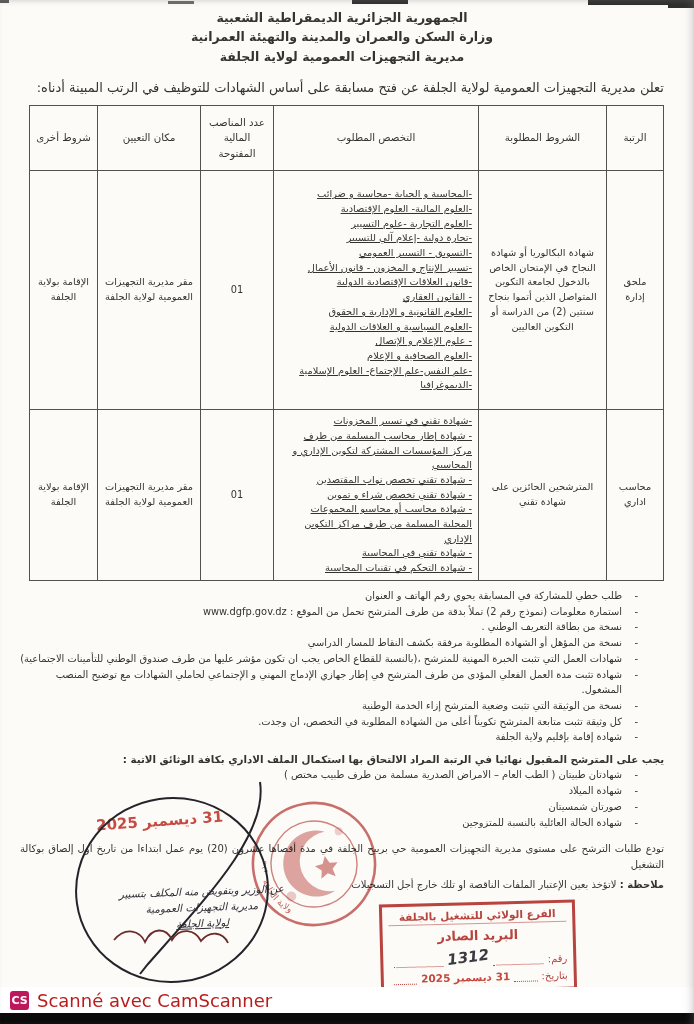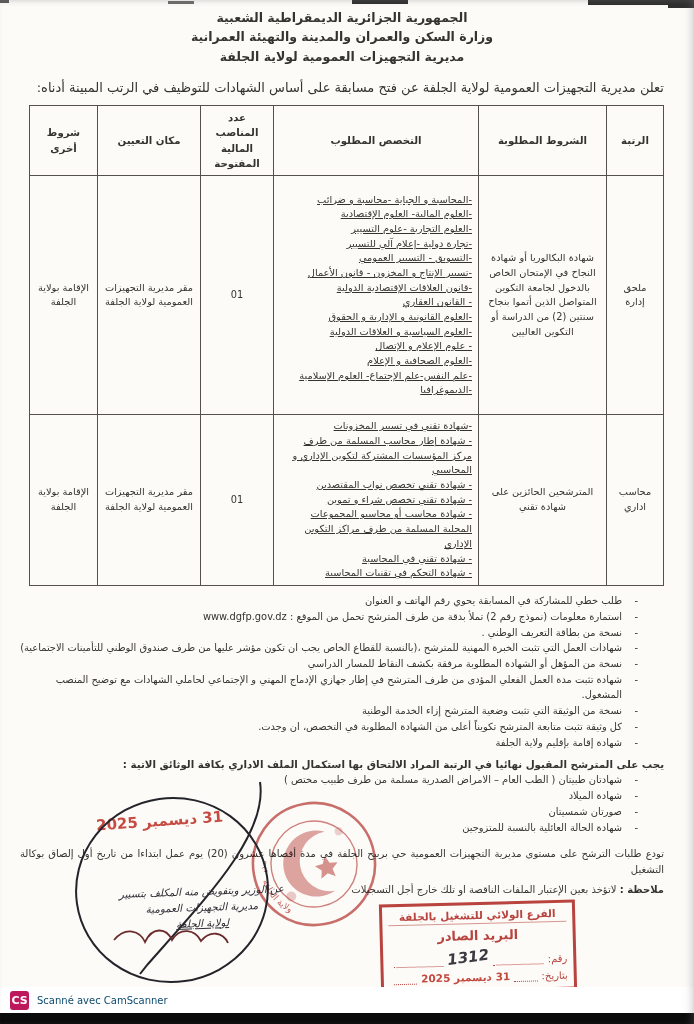--- a/index.html
+++ b/index.html
@@ -28,21 +28,21 @@
   .intro{font-size:13px;margin-top:14px;margin-bottom:10px;}
 
   table.grid{border-collapse:collapse;width:634px;table-layout:fixed;margin-top:4px;}
   table.grid th, table.grid td{
     border:1px solid #55504a;
     padding:4px 6px;
     vertical-align:middle;
     font-size:9.8px;
     line-height:1.5;
   }
-  table.grid th{font-weight:bold;text-align:center;font-size:10.2px;height:56px;}
+  table.grid th{font-weight:normal;text-align:center;font-size:10.2px;height:56px;}
   td.c-center{text-align:center;}
   td.row-tall{height:230px;}
   td.row-mid{height:160px;}
   .spec-list{text-align:right;text-decoration:underline;}
   .spec-line{white-space:normal;}
   .cond-cell{text-align:center;}
 
   .section{margin-top:8px;}
   .section-title{font-weight:bold;font-size:10.3px;margin-bottom:3px;}
   ul.dash-list{list-style:none;margin:0;padding:0 42px 0 0;}
@@ -77,21 +77,21 @@
   .box-stamp .bs1{font-weight:bold;font-size:10.5px;border-bottom:1px solid rgba(181,52,47,.55);padding-bottom:2px;}
   .box-stamp .bs2{font-weight:bold;font-size:13px;letter-spacing:4px;margin-top:4px;}
   .box-stamp .bs-row{display:flex;align-items:flex-end;justify-content:space-between;font-size:10px;margin-top:5px;}
   .box-stamp .dots{flex:1;border-bottom:1px dotted #b5342f;margin:0 4px;height:10px;}
   .box-stamp .bs-num{color:#2a2a33;font-size:15px;font-style:italic;transform:rotate(-6deg);font-weight:bold;}
   .box-stamp .bs-date{color:#c13a30;font-weight:bold;font-size:10.5px;letter-spacing:1px;white-space:nowrap;}
 
   
   .cam-footer{position:absolute;left:0;bottom:11px;height:26px;width:100%;background:#fff;direction:ltr;display:flex;align-items:center;gap:8px;padding-left:10px;box-sizing:border-box;}
   .cs-logo{width:19px;height:19px;border-radius:3px;background:#be185d;color:#fff;font-size:11px;font-weight:bold;display:flex;align-items:center;justify-content:center;}
-  .cam-text{color:#0c4a6e;font-size:10px;}
+  .cam-text{color:#b91c1c;font-size:18px;}
   .bottom-bar{position:absolute;left:0;bottom:0;width:100%;height:11px;background:#0b0b0b;}
 </style>
 </head>
 <body>
 
 <div class="page">
 
   <div class="artifact" style="left:352px;top:0;width:56px;height:4px;"></div>
   <div class="artifact" style="left:588px;top:0;width:106px;height:5px;"></div>
   <div class="artifact" style="left:668px;top:0;width:26px;height:8px;"></div>
@@ -172,22 +172,22 @@
           <td class="c-center">الإقامة بولاية الجلفة</td>
         </tr>
       </tbody>
     </table>
 
     <div class="section">
       <ul class="dash-list">
           <li>طلب خطي للمشاركة في المسابقة يحوي رقم الهاتف و العنوان</li>
           <li>استمارة معلومات (نموذج رقم 2) تملأ بدقة من طرف المترشح تحمل من الموقع : www.dgfp.gov.dz</li>
           <li>نسخة من بطاقة التعريف الوطني .</li>
+          <li>نسخة من المؤهل أو الشهادة المطلوبة مرفقة بكشف النقاط للمسار الدراسي</li>
           <li>شهادات العمل التي تثبت الخبرة المهنية للمترشح ،(بالنسبة للقطاع الخاص يجب ان تكون مؤشر عليها من طرف صندوق الوطني للتأمينات الاجتماعية)</li>
-          <li>نسخة من المؤهل أو الشهادة المطلوبة مرفقة بكشف النقاط للمسار الدراسي</li>
           <li>شهادة تثبت مدة العمل الفعلي المؤدى من طرف المترشح في إطار جهازي الإدماج المهني و الإجتماعي لحاملي الشهادات مع توضيح المنصب المشغول.</li>
           <li>نسخة من الوثيقة التي تثبت وضعية المترشح إزاء الخدمة الوطنية</li>
           <li>كل وثيقة تثبت متابعة المترشح تكويناً أعلى من الشهادة المطلوبة في التخصص، ان وجدت.</li>
           <li>شهادة إقامة بإقليم ولاية الجلفة</li>
         </ul>
     </div>
 
     <div class="section">
       <div class="section-title">يجب على المترشح المقبول نهائيا في الرتبة المراد الالتحاق بها استكمال الملف الاداري بكافة الوثائق الاتية :</div>
       <ul class="dash-list">

